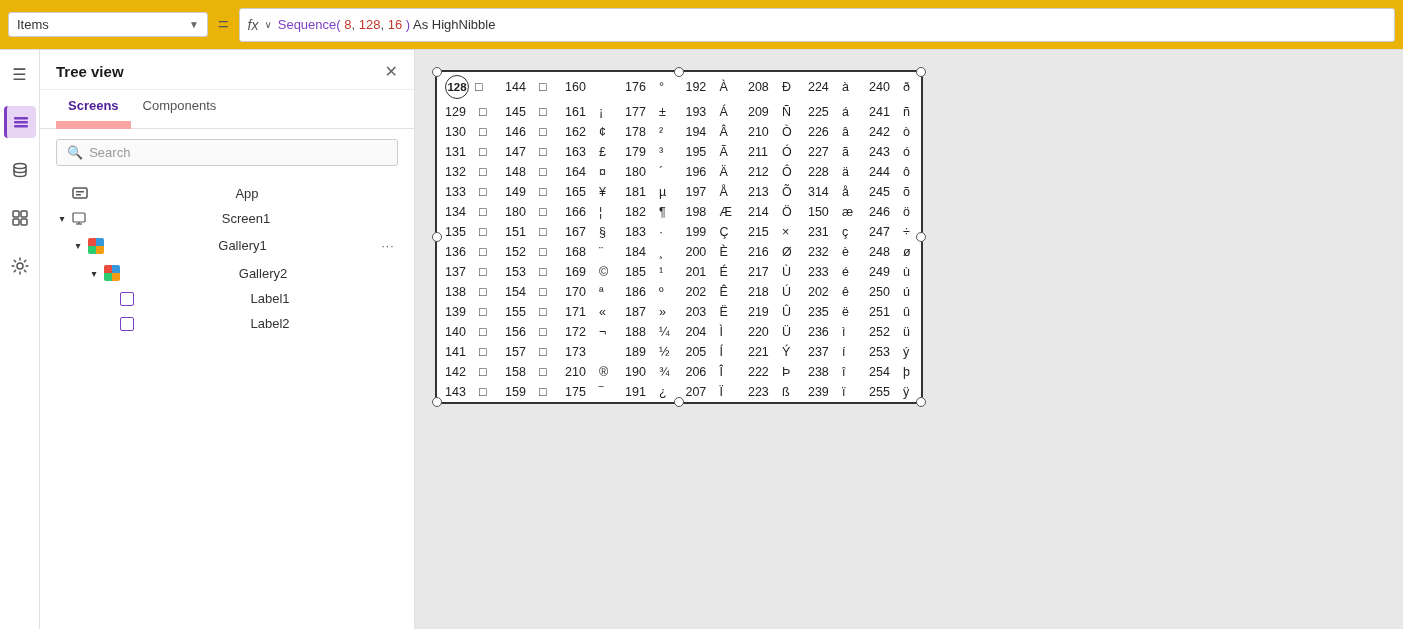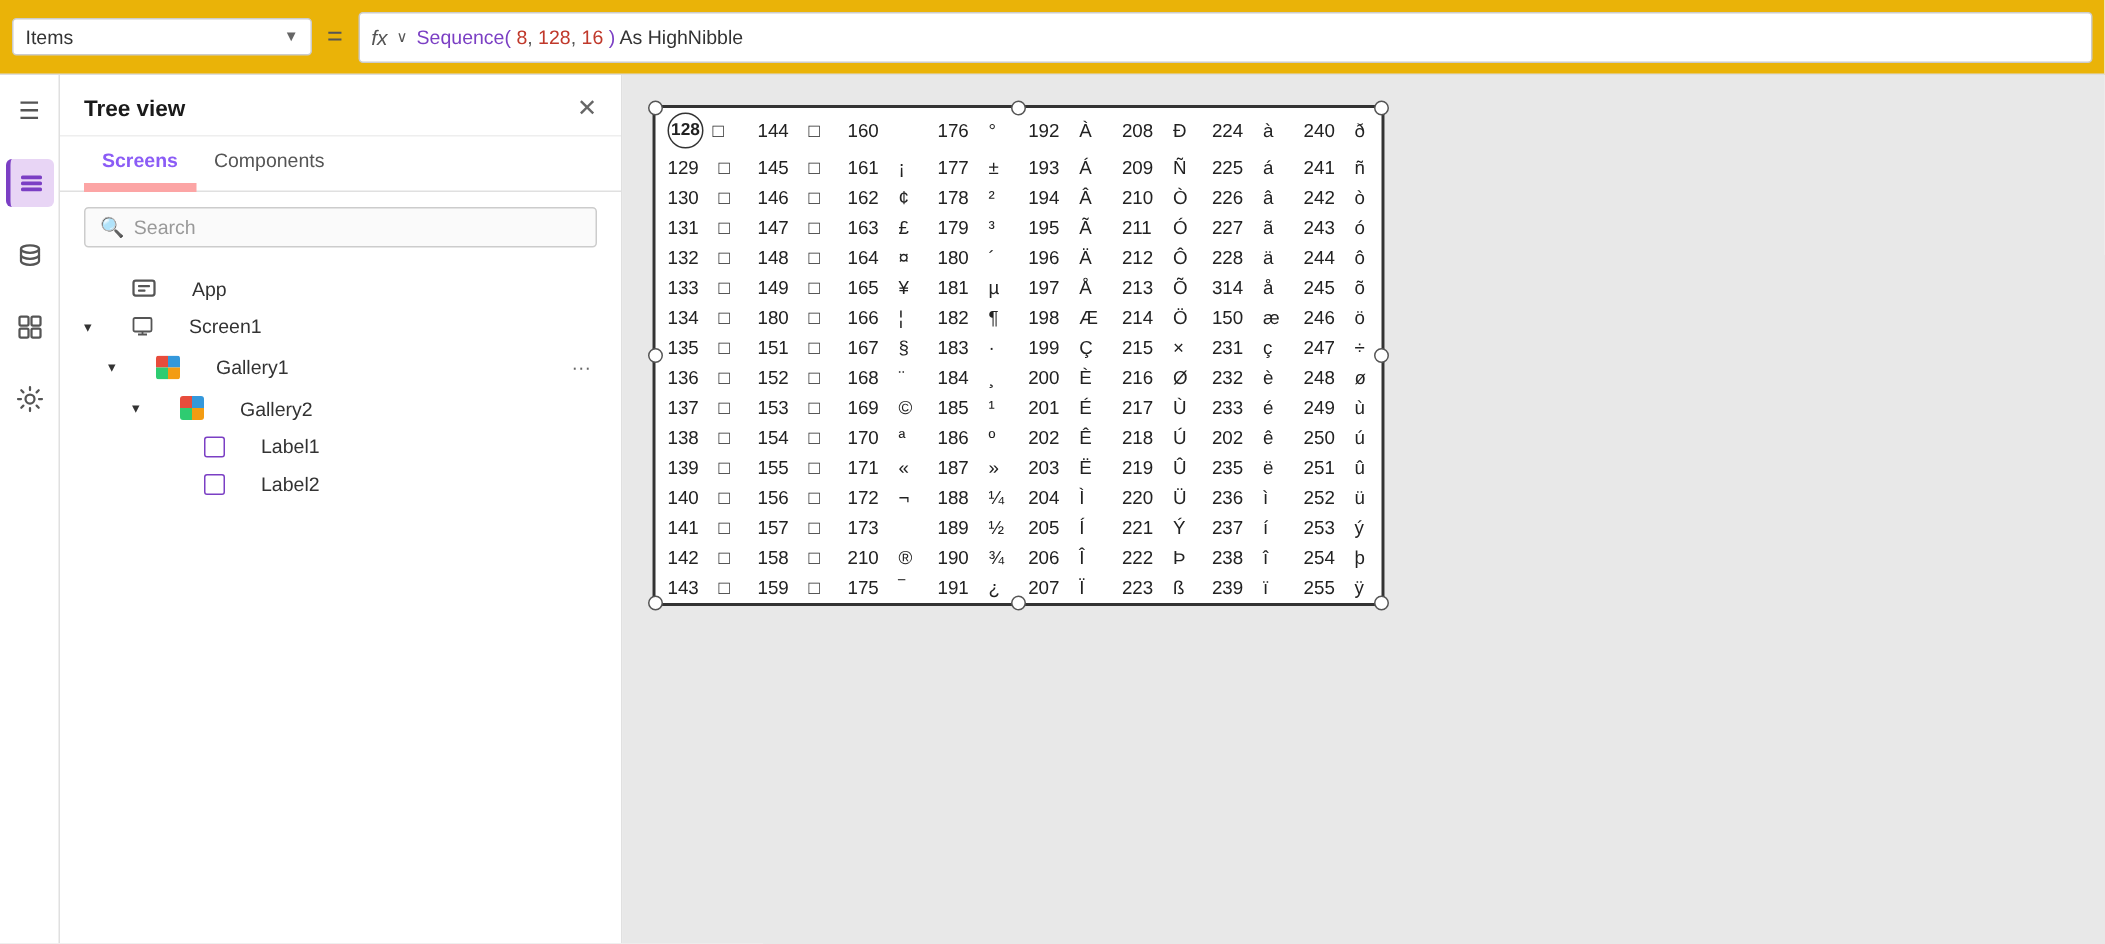--- a/index.html
+++ b/index.html
@@ -102,22 +102,22 @@
     }
     .tree-tab {
       padding: 8px 12px;
       cursor: pointer;
       font-size: 13px;
       color: #555;
       border-bottom: 2px solid transparent;
       margin-bottom: -1px;
     }
     .tree-tab.active {
-      color: #8b5cf6;
-      border-bottom: 6px solid #fca5a5;
+      color: #4c1d95;
+      border-bottom: 8px solid #fca5a5;
       font-weight: 600;
     }
     .search-box {
       margin: 10px 16px;
       display: flex;
       align-items: center;
       border: 1px solid #ccc;
       border-radius: 3px;
       padding: 5px 10px;
       gap: 6px;
@@ -127,23 +127,24 @@
     .search-input { border: none; background: transparent; outline: none; font-size: 13px; color: #333; width: 100%; }
     .search-input::placeholder { color: #999; }
 
     
     .tree-content { flex: 1; overflow-y: auto; padding: 4px 0; }
     .tree-item {
       display: flex;
       align-items: center;
       padding: 5px 16px;
       cursor: pointer;
-      gap: 20px;
+      gap: 4px;
       font-size: 13px;
       color: #333;
+      text-align: center;
     }
     .tree-indent-1 { padding-left: 16px; }
     .tree-indent-2 { padding-left: 32px; }
     .tree-indent-3 { padding-left: 48px; }
     .tree-indent-4 { padding-left: 64px; }
     .chevron { font-size: 10px; color: #666; display: inline-block; width: 12px; }
     .item-label { flex: 1; }
     .more-btn { color: #666; cursor: pointer; padding: 2px 4px; border-radius: 3px; }
 
     

